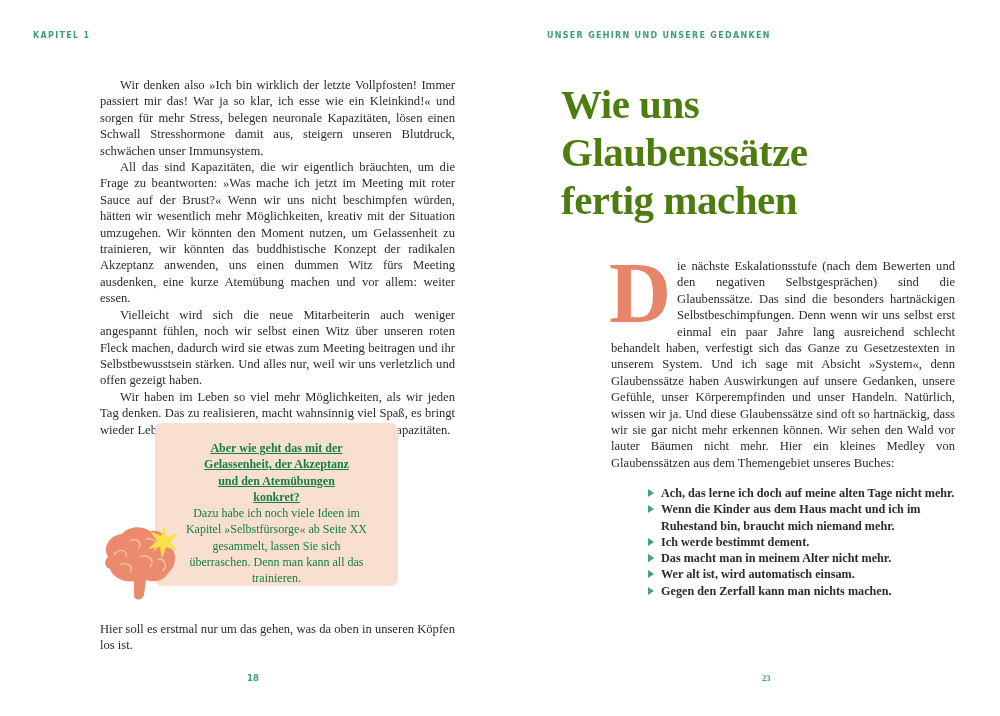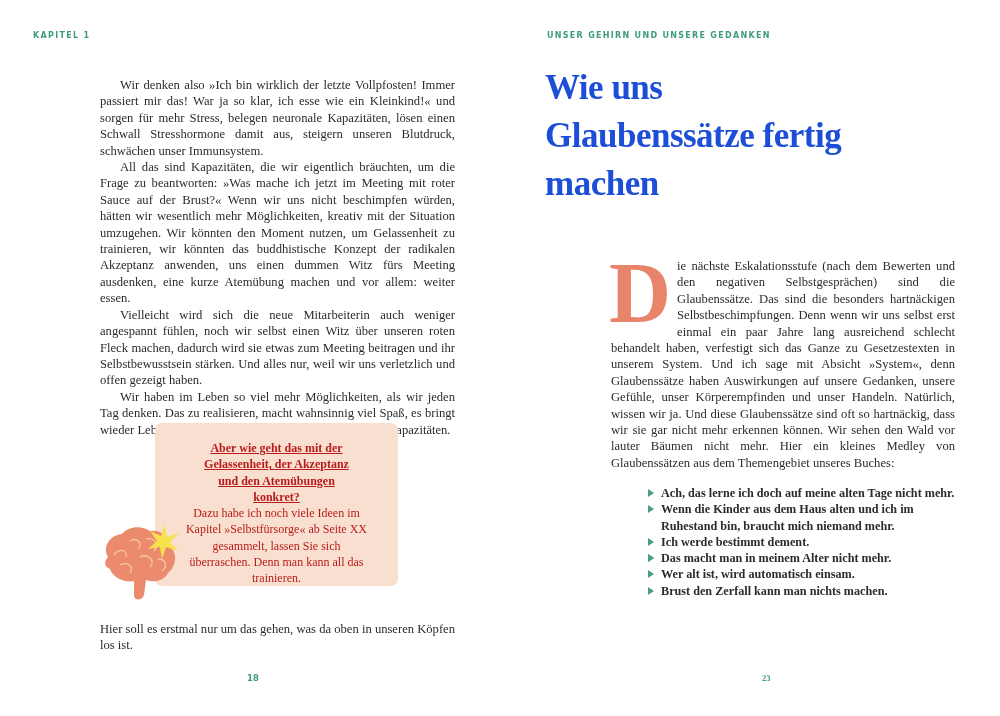--- a/index.html
+++ b/index.html
@@ -19,29 +19,29 @@
     color:#3f9b7f; font-weight:bold;
   }
   .body-text {
     position:absolute; font-size:12.6px; line-height:16.4px; text-align:justify;
   }
   .body-text p { margin:0; text-indent:20px; }
   .body-text p.noindent { text-indent:0; }
   .callout {
     position:absolute; left:155px; top:423px; width:243px; height:163px;
     background:#f9dfcf; border-radius:7px;
-    color:#b91c1c; text-align:center; font-size:12px; line-height:16.3px;
+    color:#15803d; text-align:center; font-size:12px; line-height:16.3px;
     padding-top:17px; box-sizing:border-box;
   }
   .callout .q { font-weight:bold; text-decoration:underline; display:block; }
   .callout .a { display:block; }
   .brain { position:absolute; left:100px; top:517px; width:80px; height:85px; }
   .chapter-title {
-    position:absolute; left:45px; top:64px; margin:0; font-size:35px; line-height:48px;
-    color:#1d4ed8; font-weight:bold; letter-spacing:-0.5px;
+    position:absolute; left:45px; top:64px; margin:16px; font-size:41px; line-height:48px;
+    color:#4d7c0f; font-weight:bold; letter-spacing:-0.5px;
   }
   .dropcap {
     float:left; font-size:86px; line-height:66px; color:#e8846a; margin:2px 6px 0 -2px;
     height:66px; font-weight:bold;
   }
   .bullets { list-style:none; margin:12px; padding:0; position:absolute; left:136px; top:473px; width:320px; }
   .bullets li {
     position:relative; padding-left:13px; font-weight:bold; font-size:12.2px; line-height:16.3px;
   }
   .bullets li .arrow {
@@ -84,22 +84,22 @@
   <div class="running-head" style="left:47px;">UNSER GEHIRN UND UNSERE GEDANKEN</div>
 
   <h1 class="chapter-title" style="width:300px;">Wie uns Glaubenssätze fertig machen</h1>
 
   <div class="body-text" style="left:111px; top:258px; width:344px;">
     <p class="noindent"><span class="dropcap">D</span><span>ie nächste Eskalationsstufe (nach dem Bewerten und den negativen Selbstgesprächen) sind die Glaubenssätze. Das sind die besonders hartnäckigen Selbstbeschimpfungen. Denn wenn wir uns selbst erst einmal ein paar Jahre lang ausreichend schlecht behandelt haben, verfestigt sich das Ganze zu Gesetzestexten in unserem System. Und ich sage mit Absicht »System«, denn Glaubenssätze haben Auswirkungen auf unsere Gedanken, unsere Gefühle, unser Körperempfinden und unser Handeln. Natürlich, wissen wir ja. Und diese Glaubenssätze sind oft so hartnäckig, dass wir sie gar nicht mehr erkennen können. Wir sehen den Wald vor lauter Bäumen nicht mehr. Hier ein kleines Medley von Glaubenssätzen aus dem Themengebiet unseres Buches:</span></p>
   </div>
 
   <ul class="bullets">
     <li><span class="arrow"></span><span>Ach, das lerne ich doch auf meine alten Tage nicht mehr.</span></li>
-    <li><span class="arrow"></span><span>Wenn die Kinder aus dem Haus alten und ich im Ruhestand bin, braucht mich niemand mehr.</span></li>
+    <li><span class="arrow"></span><span>Wenn die Kinder aus dem Haus macht und ich im Ruhestand bin, braucht mich niemand mehr.</span></li>
     <li><span class="arrow"></span><span>Ich werde bestimmt dement.</span></li>
     <li><span class="arrow"></span></li>
     <li><span class="arrow"></span><span>Das macht man in meinem Alter nicht mehr.</span></li>
     <li><span class="arrow"></span><span>Wer alt ist, wird automatisch einsam.</span></li>
-    <li><span class="arrow"></span><span>Brust den Zerfall kann man nichts machen.</span></li>
+    <li><span class="arrow"></span><span>Gegen den Zerfall kann man nichts machen.</span></li>
   </ul>
 
   <div class="folio" style="left:262px;font-family:Liberation Serif, serif;">23</div>
 </div>
 
 </body></html>

